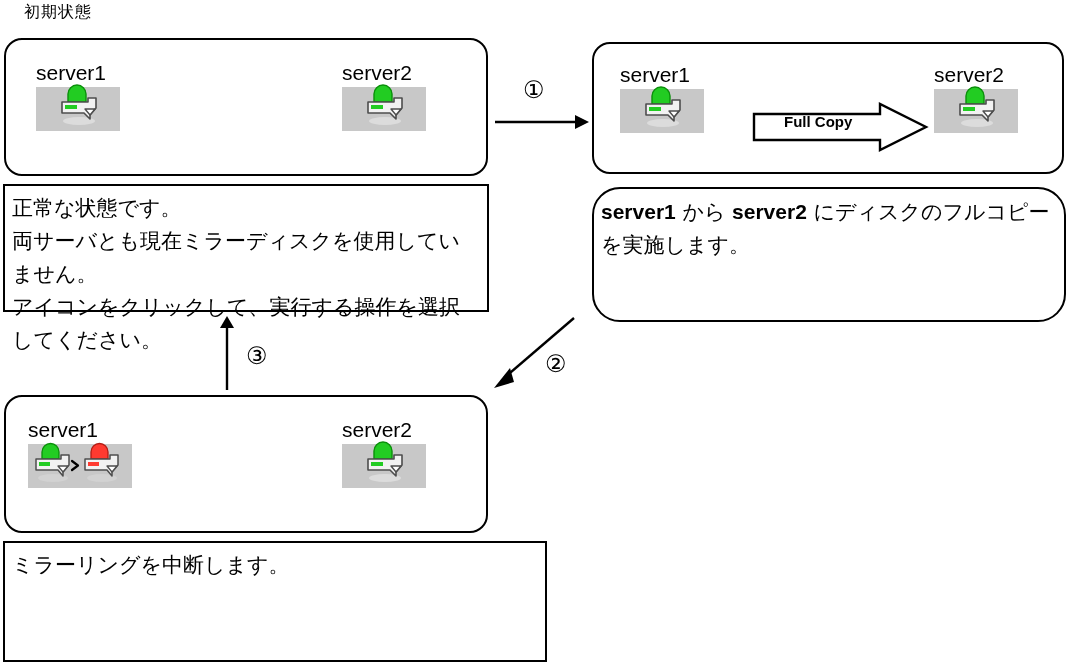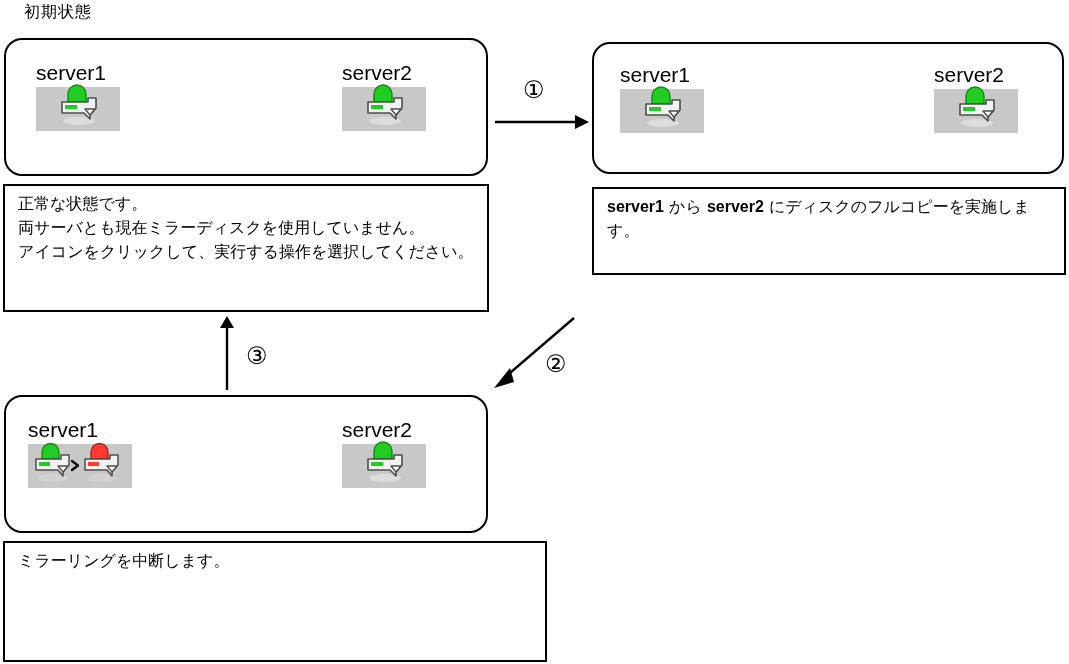--- a/index.html
+++ b/index.html
@@ -48,26 +48,25 @@
   .icon-tile.dual{width:104px;height:44px;}
 
   
   .desc-box{
     border:2px solid #000;
     background:#fff;
     box-sizing:border-box;
     padding:6px 6px 4px 7px;
   }
   .desc-text{
-    font-size:16px;
-    line-height:24px;
+    font-size:21px;
+    line-height:33px;
     font-family:"DejaVu Sans","Liberation Sans",sans-serif;
     white-space:pre-wrap;
     word-break:break-all;
-    margin-left:6px;
   }
   .desc-text.mixed{white-space:normal;}
   .mono-srv{font-family:"Liberation Sans","DejaVu Sans",sans-serif;font-weight:bold;}
 
   
   .step-num{
     font-size:24px;
     font-family:"DejaVu Sans","Liberation Sans",sans-serif;
     line-height:1;
     color:#000;
@@ -142,36 +141,42 @@
       <svg width="44" height="38" viewBox="0 0 44 38">
         <ellipse cx="23" cy="31" rx="16" ry="4" fill="#dcdcdc"></ellipse>
         <path d="M12 4 A9 9 0 0 1 30 4 L30 12 L12 12 Z" fill="#22cc22" stroke="#0a8f0a" stroke-width="1.4"></path>
         <path d="M6 12 L32 12 L32 8 L40 8 L40 18 L34 25 L34 29 L28 23 L6 23 Z" fill="#f2f2f2" stroke="#4d4d4d" stroke-width="1.6" stroke-linejoin="round"></path>
         <rect x="9" y="15" width="12" height="4" fill="#22cc22"></rect>
         <path d="M29 19 L39 19 L34 25 Z" fill="#ffffff" stroke="#4d4d4d" stroke-width="1.4" stroke-linejoin="round"></path>
       </svg>
     </div>
   </div>
 
+  <div class="fullcopy-wrap" style="left:158px;top:58px;width:176px;height:50px;">
+    <svg width="176" height="50" viewBox="0 0 176 50">
+      <path d="M2 12 L128 12 L128 2 L174 25 L128 48 L128 38 L2 38 Z" fill="#ffffff" stroke="#000000" stroke-width="2.4" stroke-linejoin="miter"></path>
+    </svg>
+    <div class="fullcopy-label">Full Copy</div>
+  </div>
 
   <div class="server-slot" style="left:340px;top:20px;">
     <div class="server-label">server2</div>
     <div class="icon-tile single">
       <svg width="44" height="38" viewBox="0 0 44 38">
         <ellipse cx="23" cy="31" rx="16" ry="4" fill="#dcdcdc"></ellipse>
         <path d="M12 4 A9 9 0 0 1 30 4 L30 12 L12 12 Z" fill="#22cc22" stroke="#0a8f0a" stroke-width="1.4"></path>
         <path d="M6 12 L32 12 L32 8 L40 8 L40 18 L34 25 L34 29 L28 23 L6 23 Z" fill="#f2f2f2" stroke="#4d4d4d" stroke-width="1.6" stroke-linejoin="round"></path>
         <rect x="9" y="15" width="12" height="4" fill="#22cc22"></rect>
         <path d="M29 19 L39 19 L34 25 Z" fill="#ffffff" stroke="#4d4d4d" stroke-width="1.4" stroke-linejoin="round"></path>
       </svg>
     </div>
   </div>
 </div>
 
-<div class="abs desc-box" style="left:592px;top:187px;width:474px;height:88px;">
+<div class="abs desc-box" style="left:592px;top:187px;width:474px;height:135px;border-radius:28px;">
   <div class="desc-text mixed" id="fullcopy-desc"><span class="mono-srv">server1</span><span> から </span><span class="mono-srv">server2</span><span> にディスクのフルコピーを実施します。</span></div>
 </div>
 
 <div class="abs" style="left:545px;top:352px;">
   <span class="step-num">②</span>
 </div>
 <svg class="abs" style="left:488px;top:312px;" width="96" height="80">
   <line x1="86" y1="6" x2="16" y2="66" stroke="#000" stroke-width="2.4"></line>
   <path d="M22 56 L6 76 L26 70 Z" fill="#000"></path>
 </svg>

